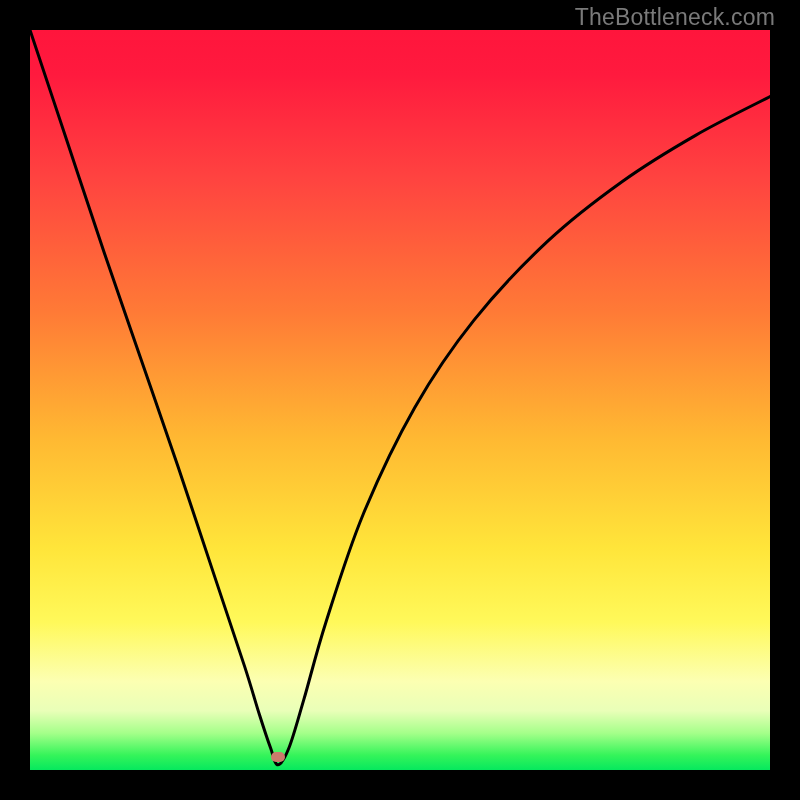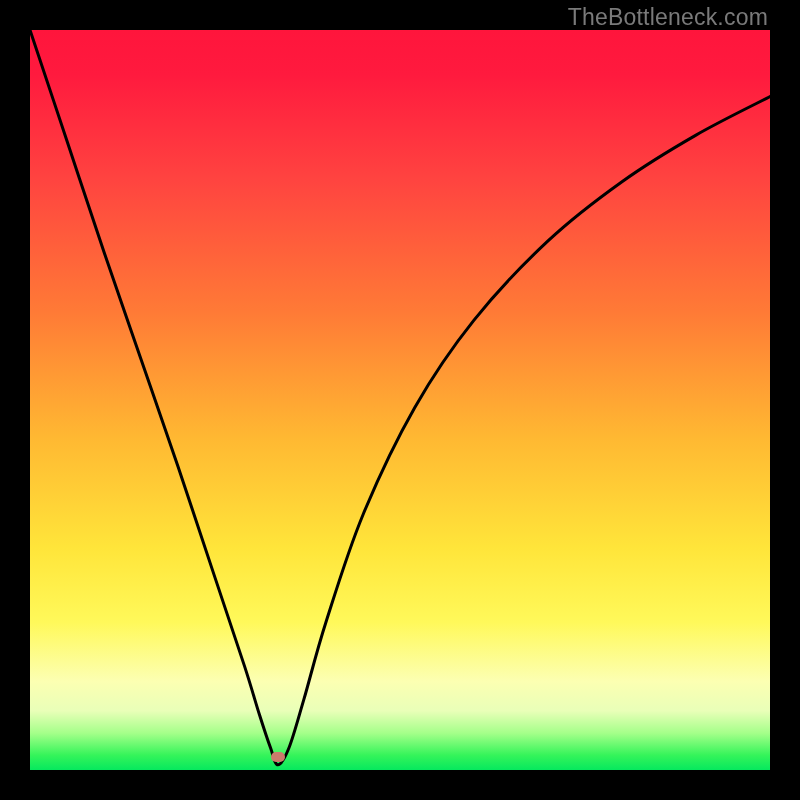--- a/index.html
+++ b/index.html
@@ -13,21 +13,21 @@
   }
   .frame {
     position: relative;
     width: 800px;
     height: 800px;
     background: #000;
   }
   .watermark {
     position: absolute;
     top: 4px;
-    right: 32px;
+    right: 25px;
     font-size: 23px;
     font-weight: 500;
     color: #7a7a7a;
     letter-spacing: 0.2px;
     z-index: 10;
   }
   .plot {
     position: absolute;
     left: 30px;
     top: 30px;

